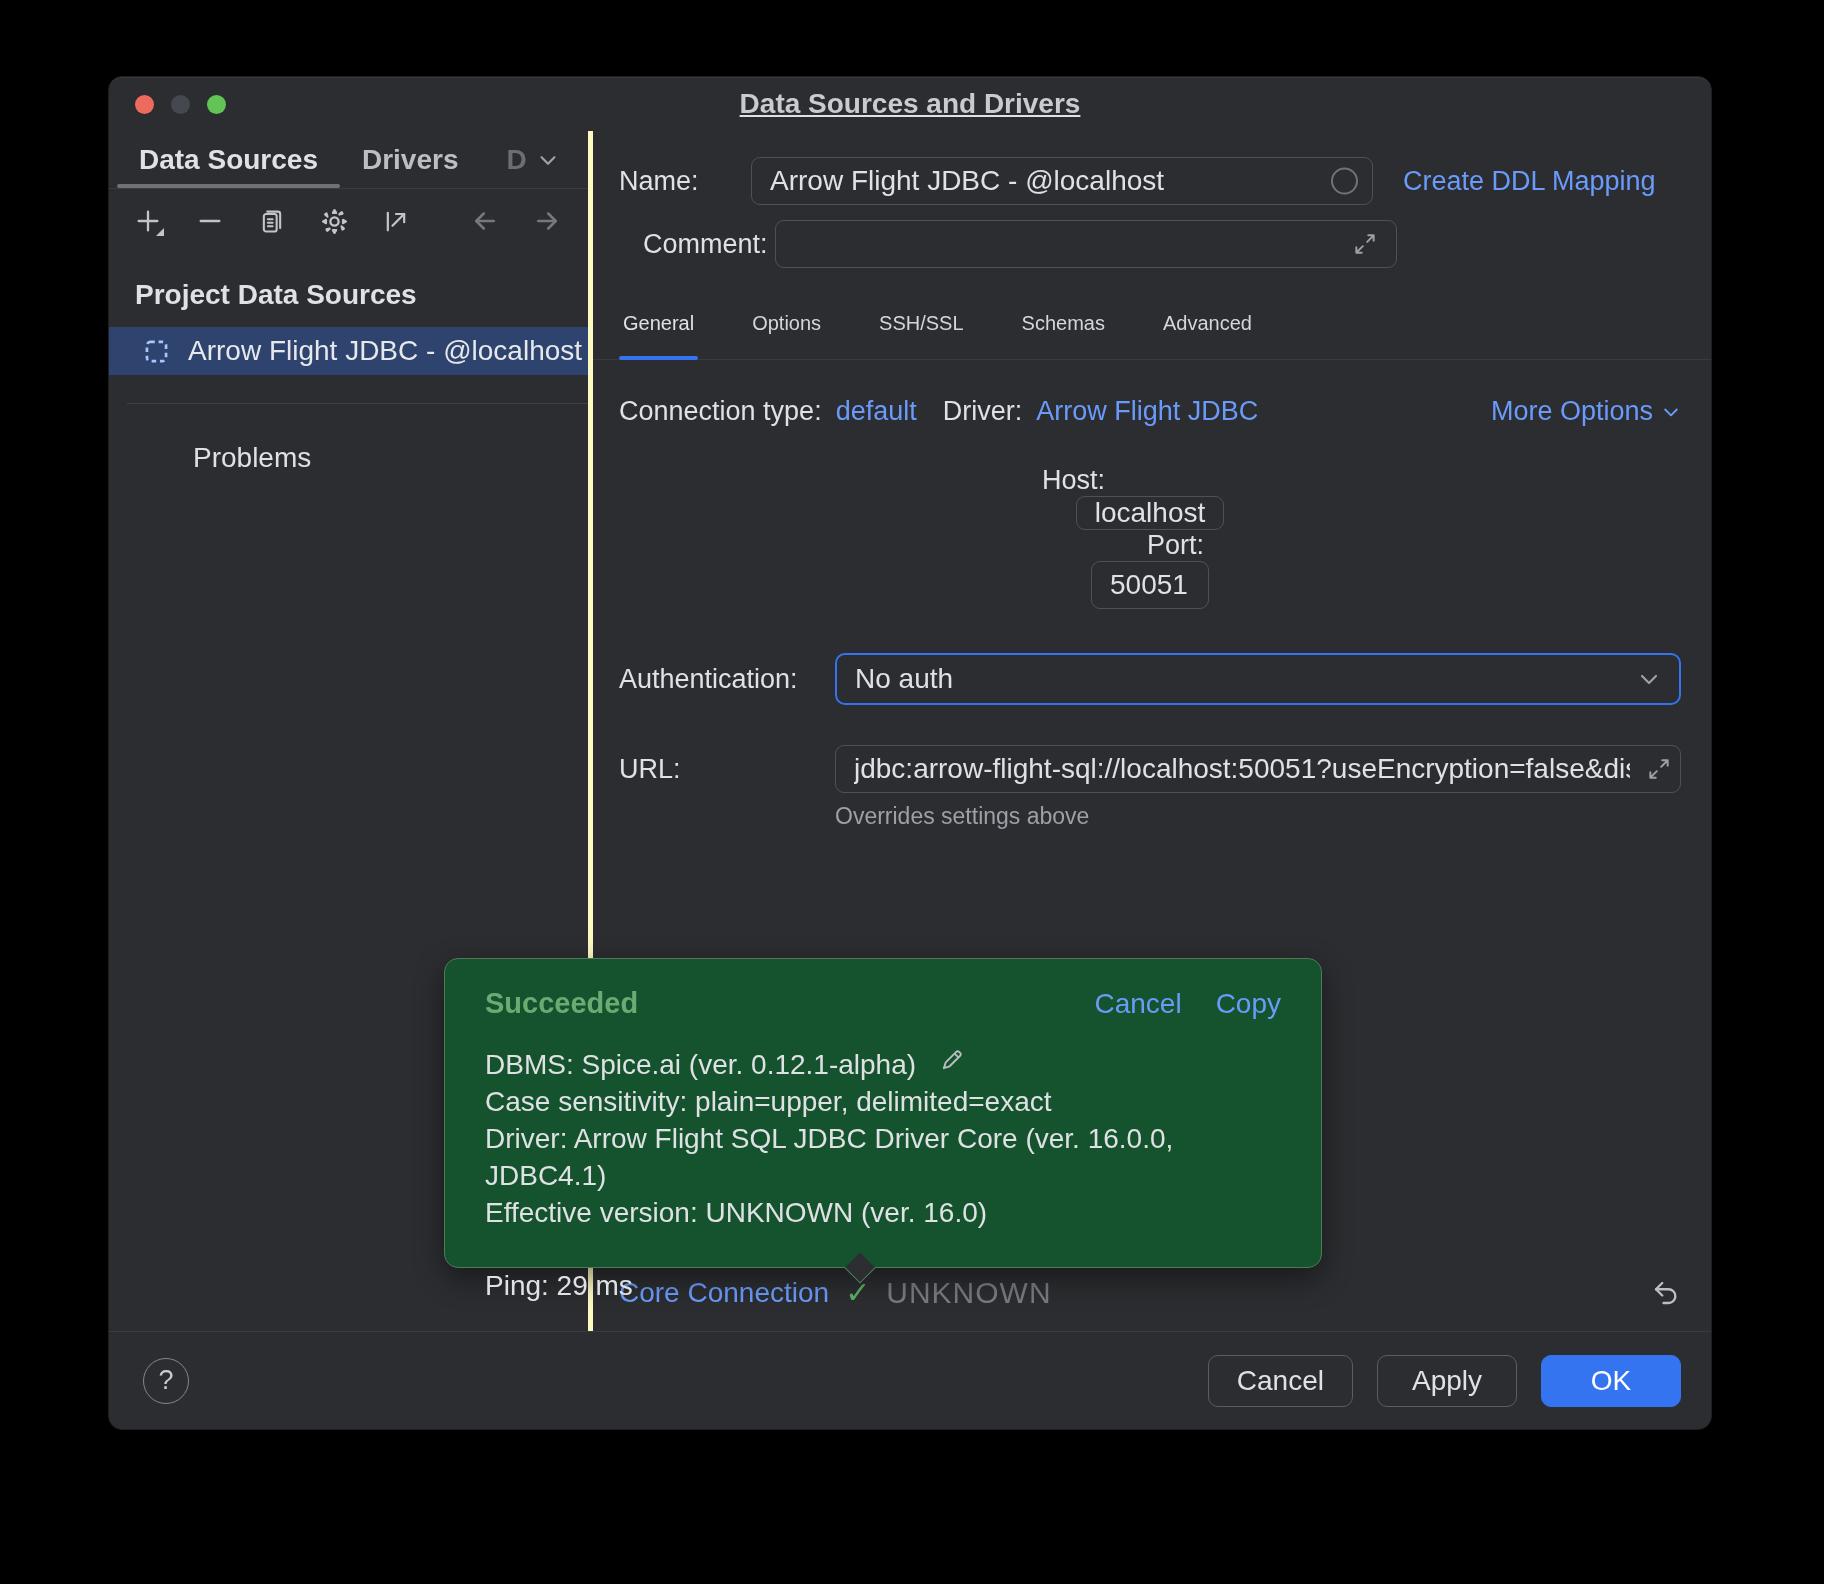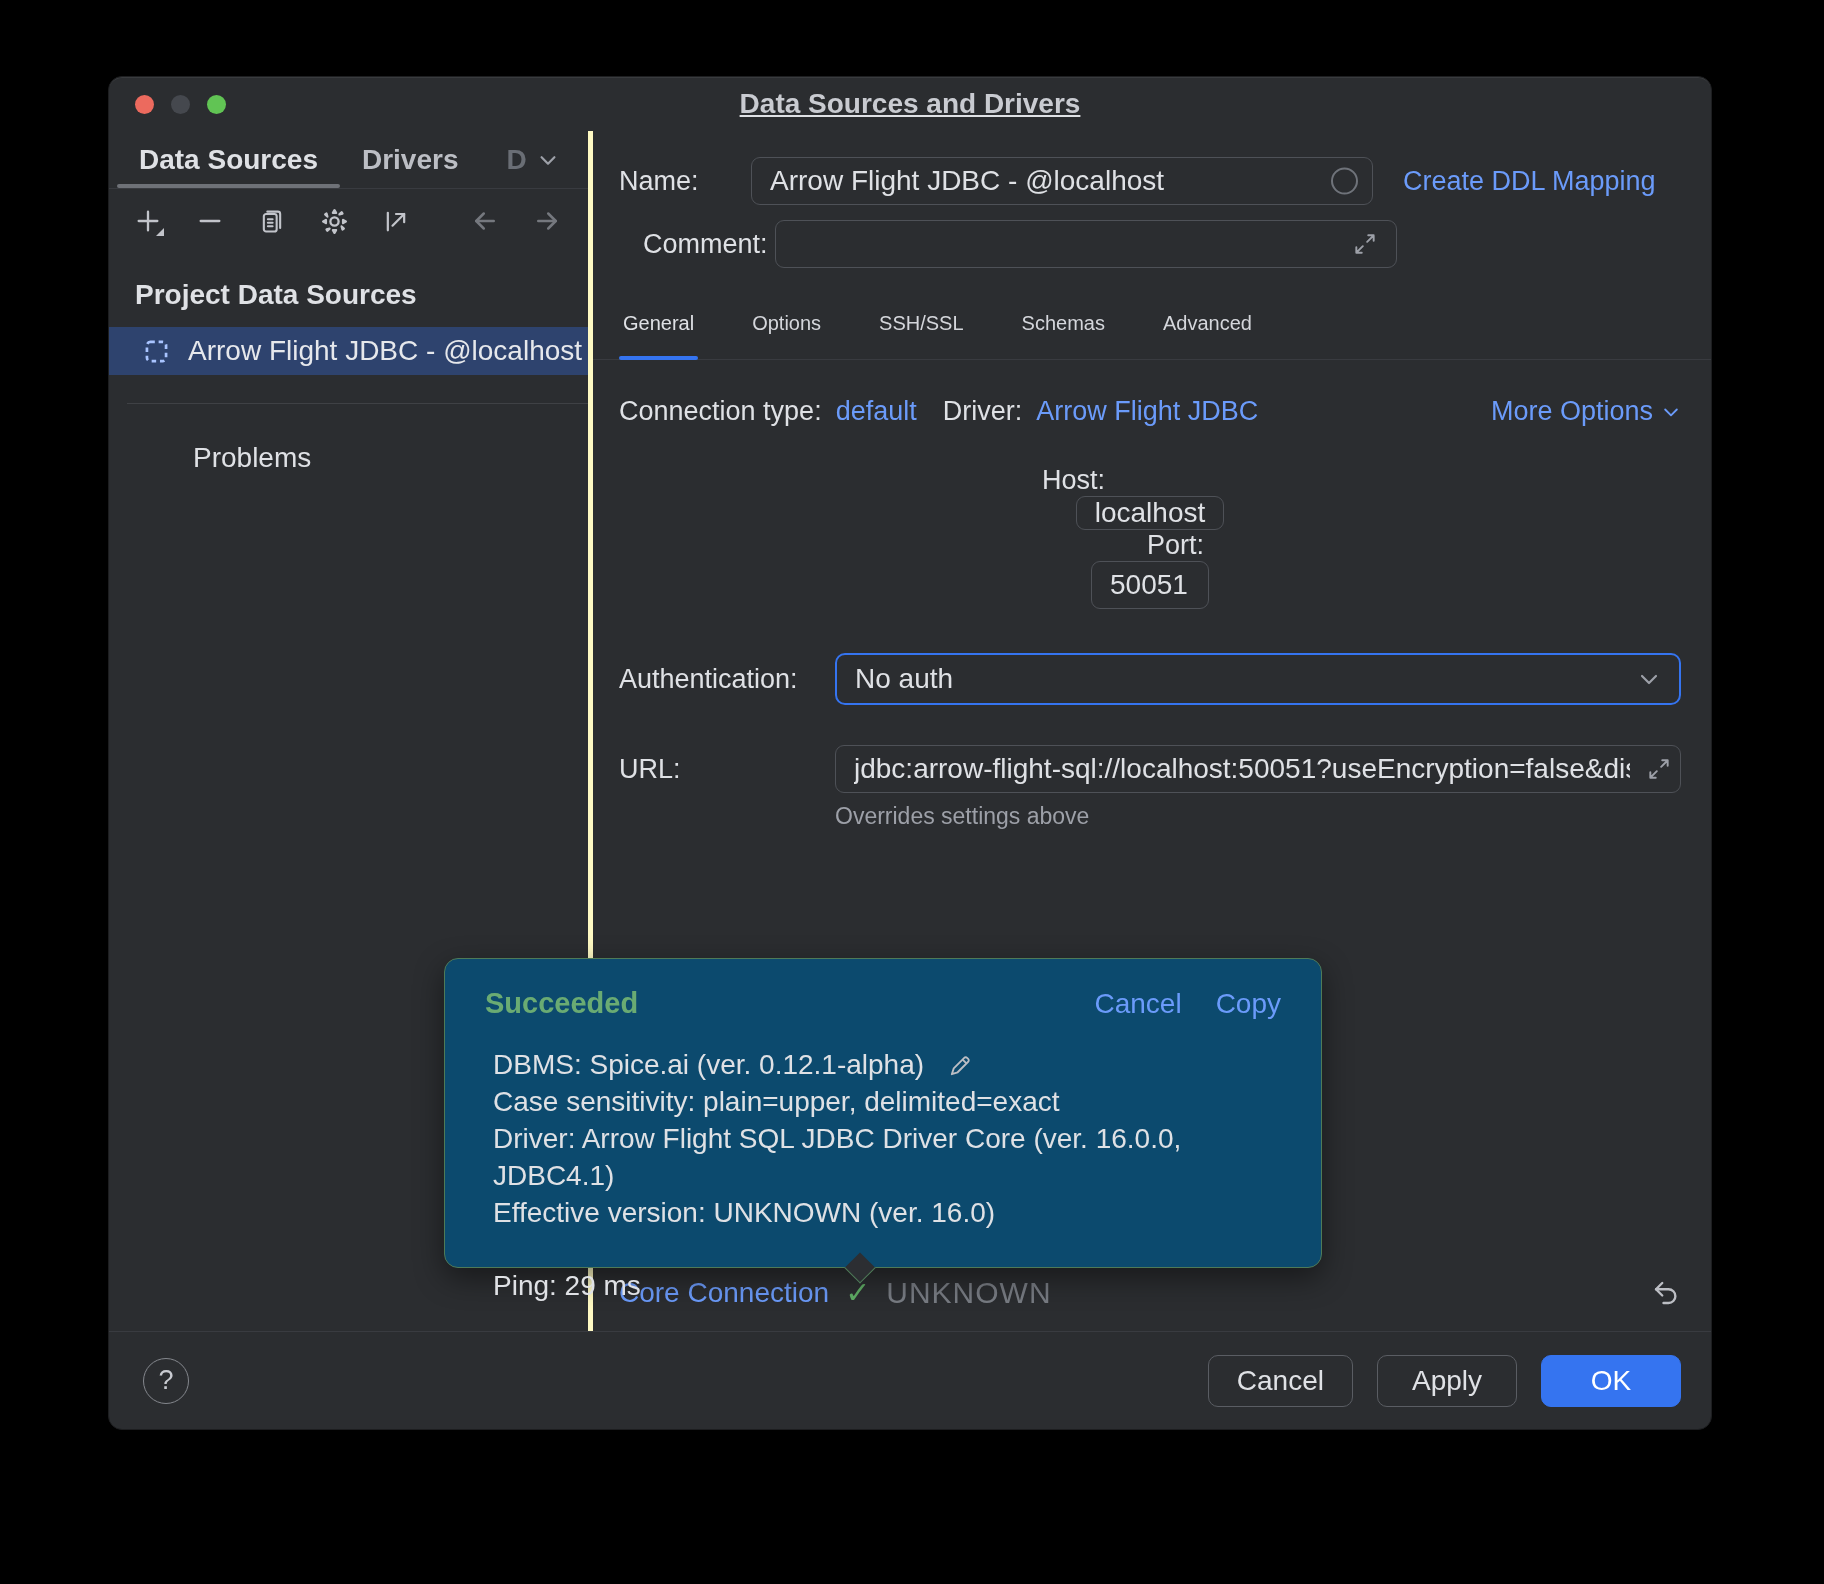--- a/index.html
+++ b/index.html
@@ -91,34 +91,34 @@
   .undo { margin-left:auto; color:#bcbec4; display:flex; cursor:pointer; }
   
   .footer { height:98px; flex:none; border-top:1px solid #393b40; display:flex; align-items:center; padding:0 30px 0 34px; gap:24px; }
   .help-btn { width:46px; height:46px; border:1.5px solid #84878d; border-radius:50%; display:flex; align-items:center; justify-content:center; font-size:27px; color:#c9cbd1; cursor:pointer; background:transparent; }
   .btns { margin-left:auto; display:flex; gap:24px; }
   .btn { min-width:140px; height:52px; border-radius:10px; border:1px solid #5a5d63; background:transparent; color:#dfe1e5; font-size:28px; font-family:inherit; padding:0 28px; cursor:pointer; }
   .btn.primary { background:#3574f0; border-color:#3574f0; color:#fff; }
   
   .popup {
     position:absolute; left:335px; top:881px; width:878px; height:310px;
-    background:#0c4a6e; border:1px solid #4e7a58; border-radius:14px;
+    background:#14532d; border:1px solid #4e7a58; border-radius:14px;
     box-shadow:0 10px 30px rgba(0,0,0,.45); padding:28px 40px; z-index:5;
   }
   .popup .tail {
     position:absolute; left:404px; bottom:-12px; width:22px; height:22px;
     background:#2c2e32; border-right:1px solid #4e7a58; border-bottom:1px solid #4e7a58;
     transform:rotate(45deg);
   }
   .popup-head { display:flex; align-items:baseline; }
   .popup-status { color:#6aab73; font-size:29px; font-weight:700; }
   .popup-links { margin-left:auto; display:flex; gap:34px; }
   .popup-links .link { font-size:28px; }
   .popup-body { margin-top:26px; font-size:28px; line-height:37px; color:#dfe1e5; }
-  .pline { display:flex; align-items:center; gap:24px;margin-left:8px; }
+  .pline { display:flex; gap:24px; }
   .pencil { color:#bcbec4; display:flex; }
   .ping { margin-top:36px; }
   svg { display:block; }
 </style>
 </head>
 <body>
 
 <div class="window">
 
   <div class="titlebar">

